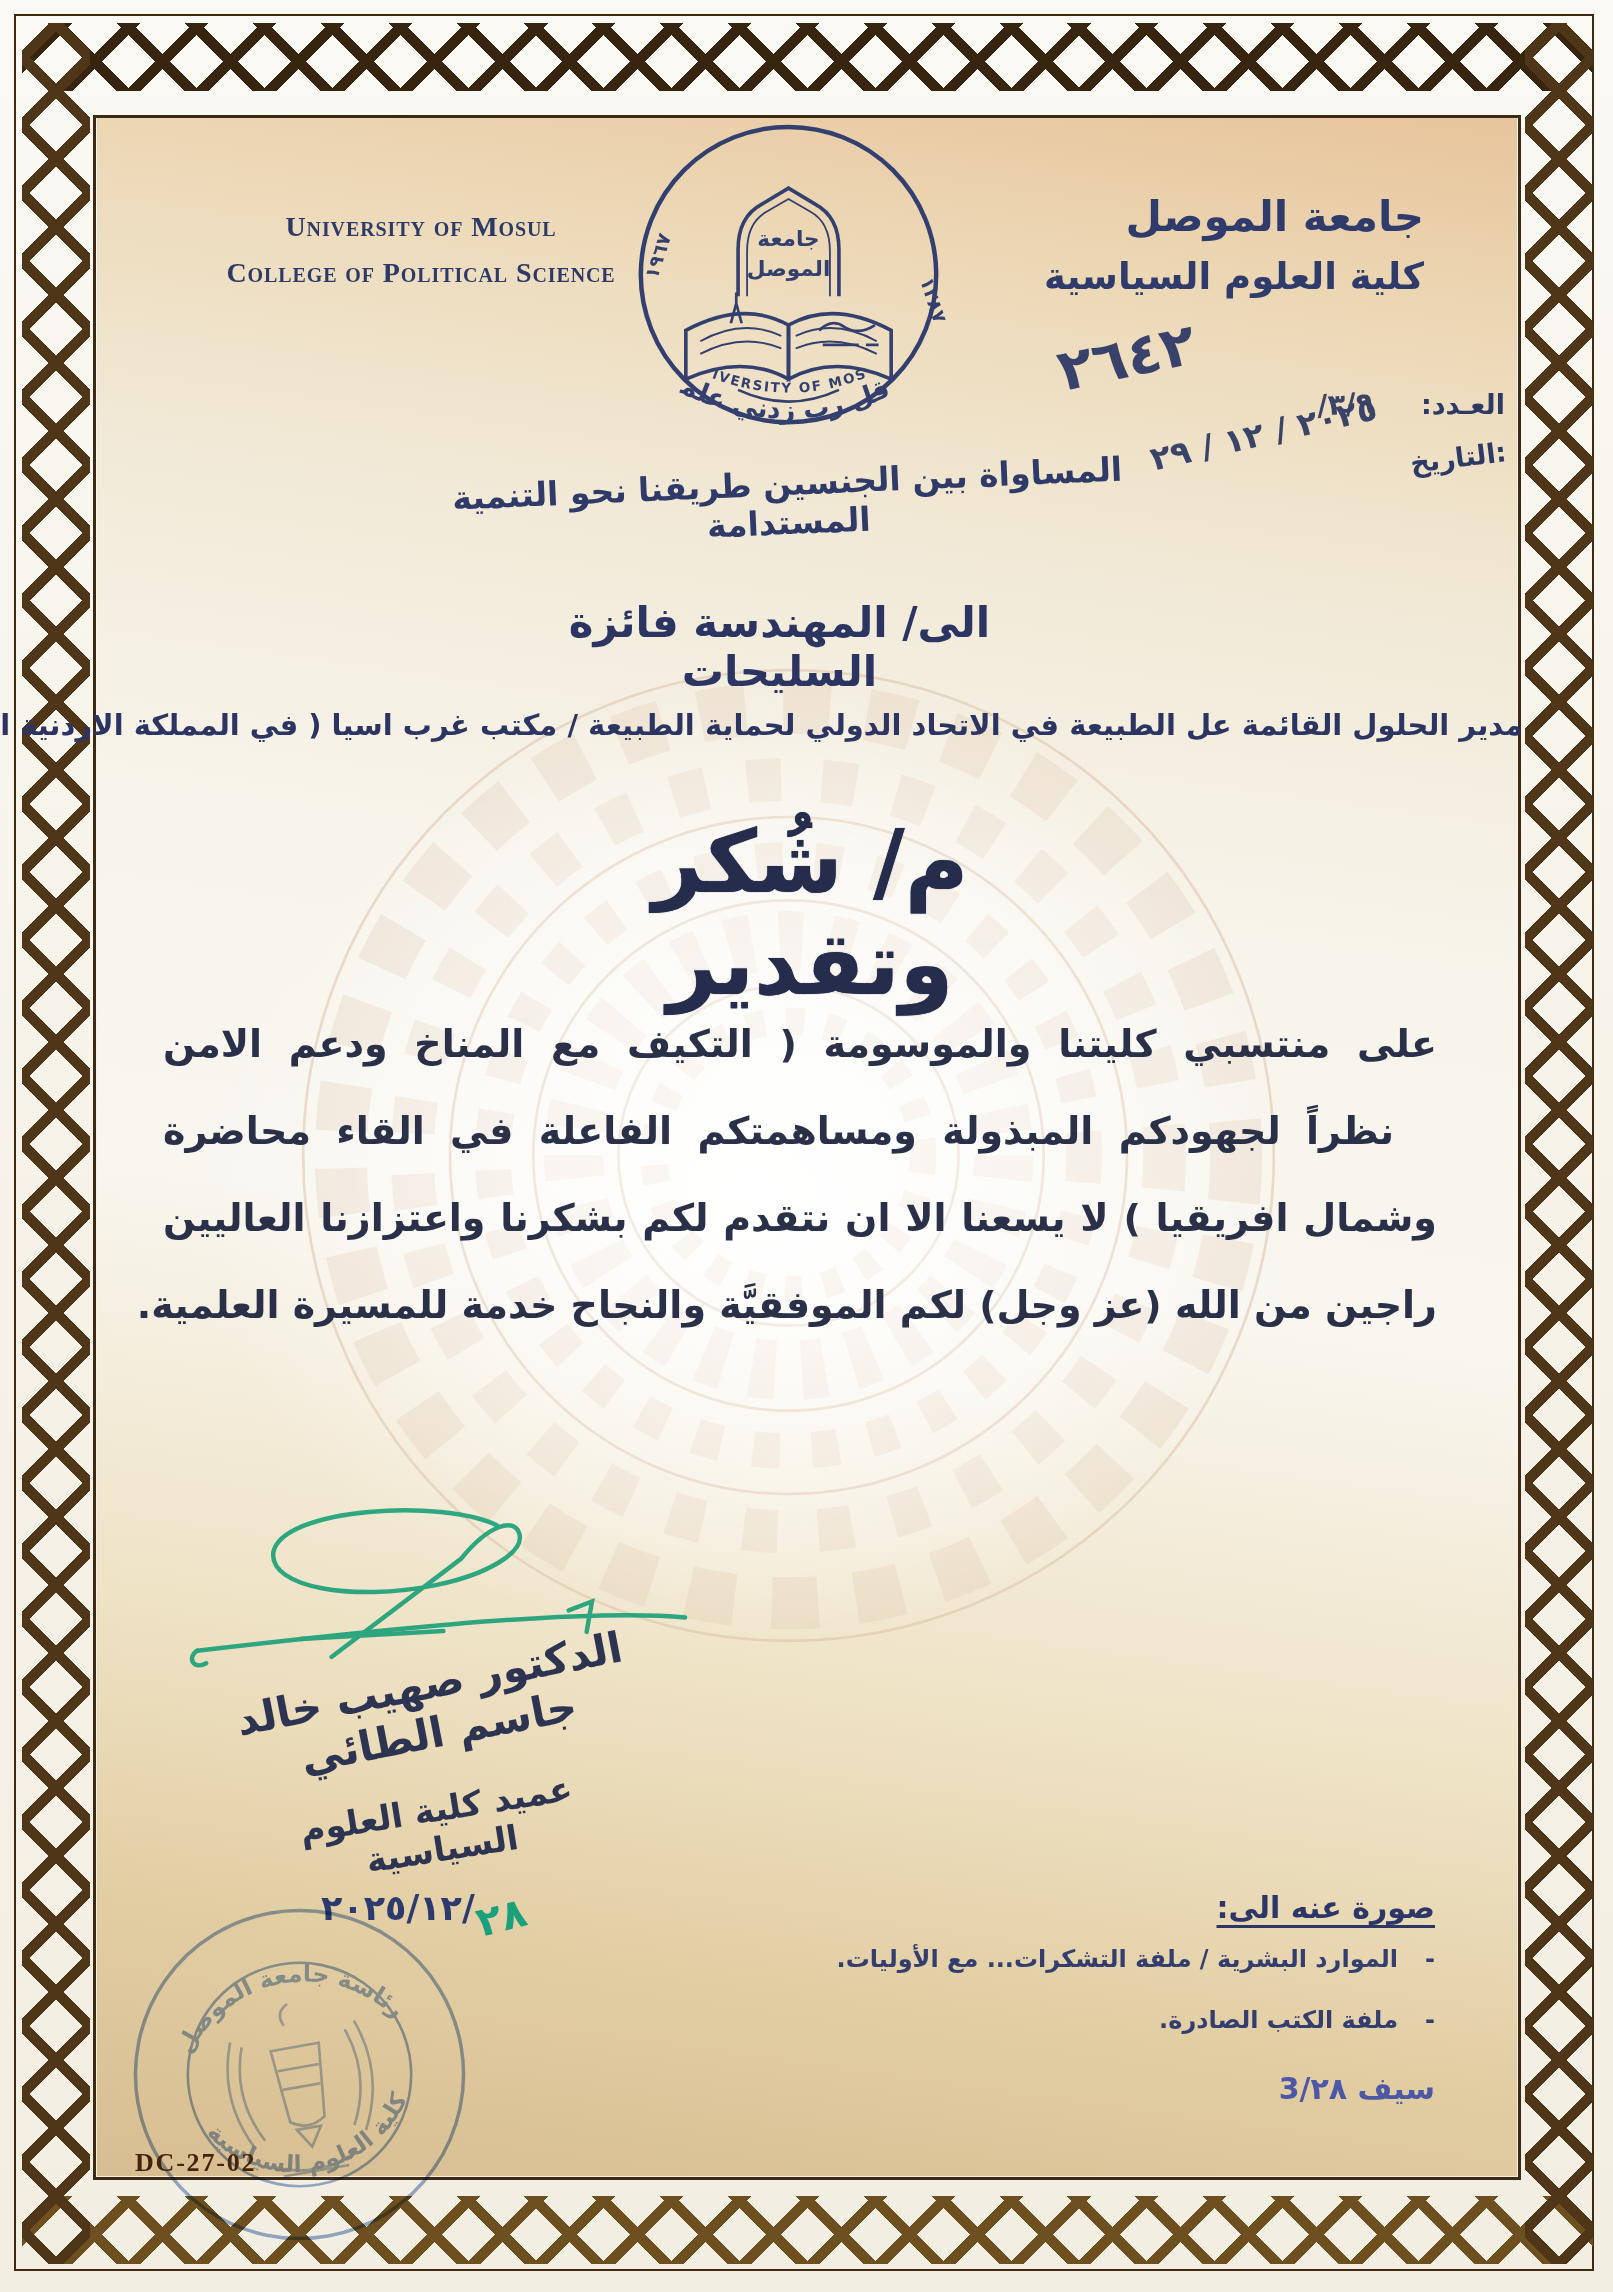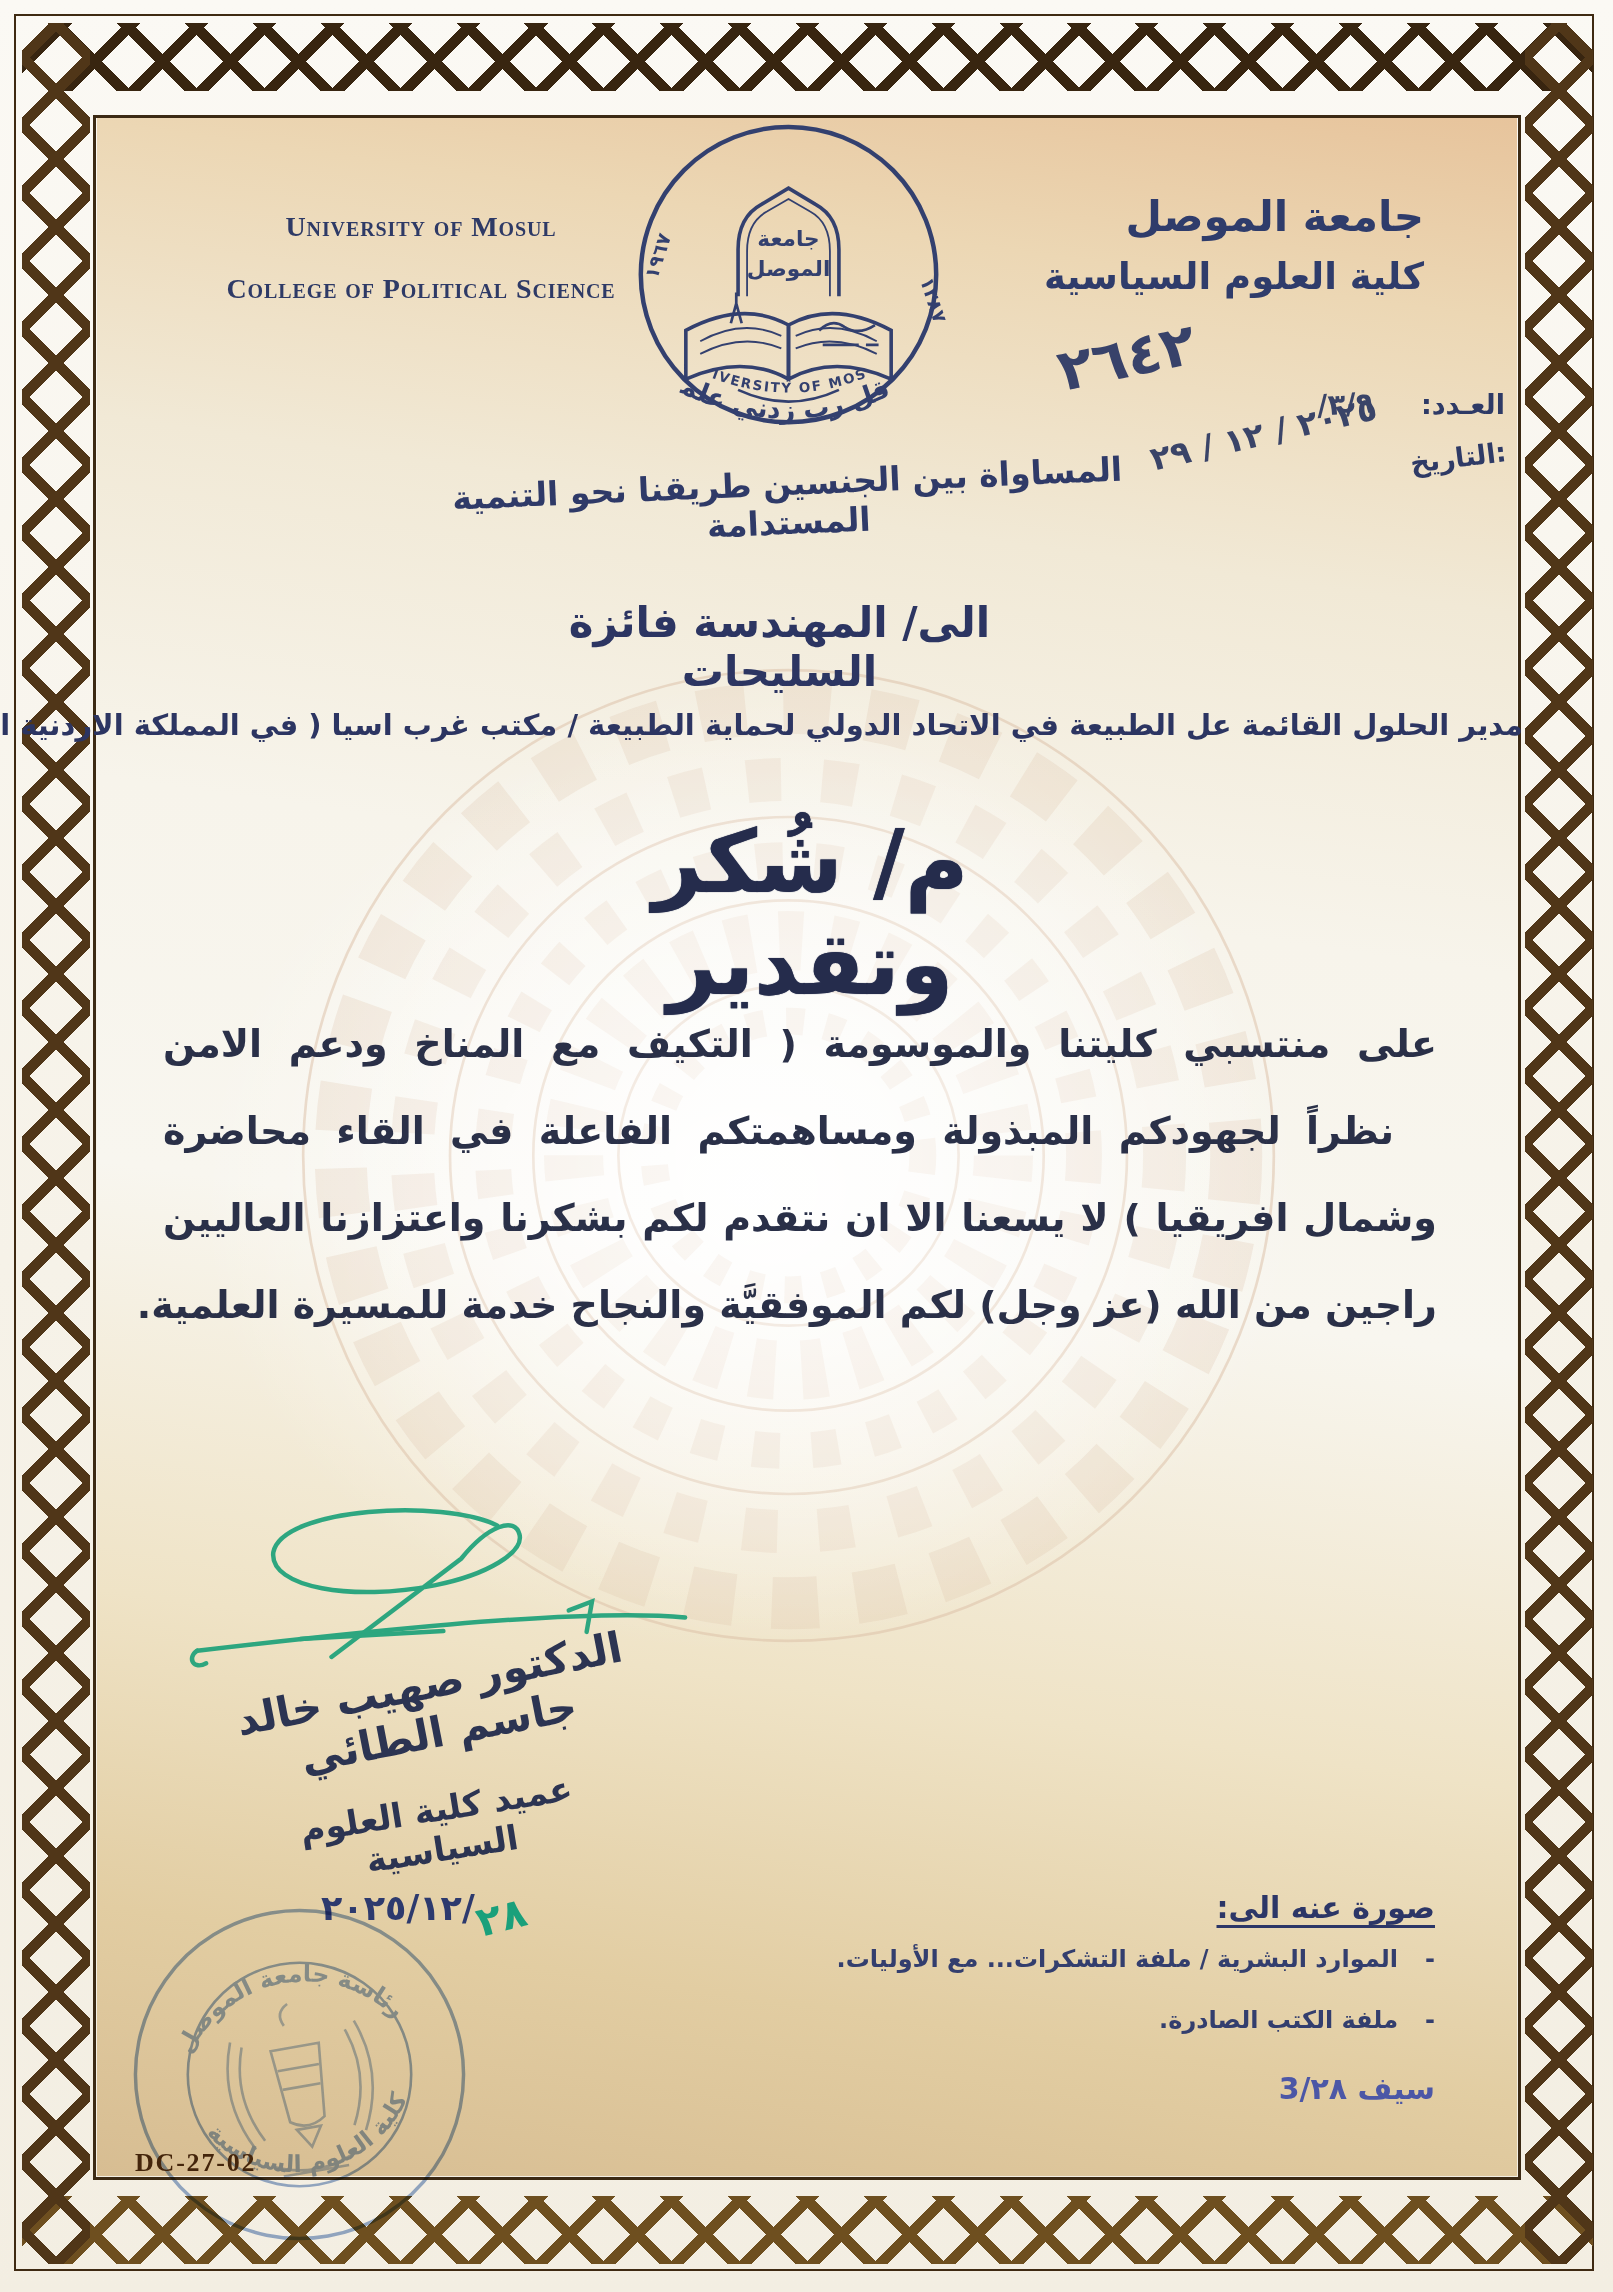--- a/index.html
+++ b/index.html
@@ -23,21 +23,21 @@
          background:
            radial-gradient(ellipse 770px 645px at 46% 52%, rgba(255,255,255,.95), rgba(255,255,255,0) 72%),
            linear-gradient(188deg,#e7c49c 0%,#ecd7b4 9%,#f1e9d6 22%,#f7f4eb 38%,#f8f6ef 55%,#efe3c6 74%,#e2cda2 88%,#d7bd92 100%);}
   .mandala{position:absolute;left:296px;top:663px;opacity:.5;}
   .glow{position:absolute;left:296px;top:663px;width:985px;height:985px;
         background:radial-gradient(circle at 50% 50%,rgba(255,255,255,.65),rgba(255,255,255,0) 70%);}
   .en-header{position:absolute;left:224px;top:211px;width:394px;text-align:center;
              font-family:"Liberation Serif",serif;font-weight:bold;font-variant:small-caps;
              color:#2e3a66;}
   .en-header .l{font-size:28px;letter-spacing:0.9px;}
-  .en-header .l+.l{margin-top:30px;}
+  .en-header .l+.l{margin-top:14px;}
   .ar-header{position:absolute;left:1003px;top:192px;width:421px;text-align:right;
              direction:rtl;color:#2f3c6b;font-weight:bold;}
   .ar-header .l1{font-size:42px;}
   .ar-header .l2{font-size:37px;margin-top:14.3px;}
   .serial-hand{position:absolute;left:1057px;top:324px;font-size:57px;font-weight:bold;
                color:#38426a;transform:rotate(-12deg);letter-spacing:9px;}
   .serial-row{position:absolute;right:109px;top:387px;direction:rtl;display:flex;
               align-items:center;gap:47px;color:#2e3a66;font-weight:bold;}
   .serial-row .lbl{font-size:27px;}
   .serial-row .val{font-size:29px;color:#3a4468;transform:rotate(-3deg);}

